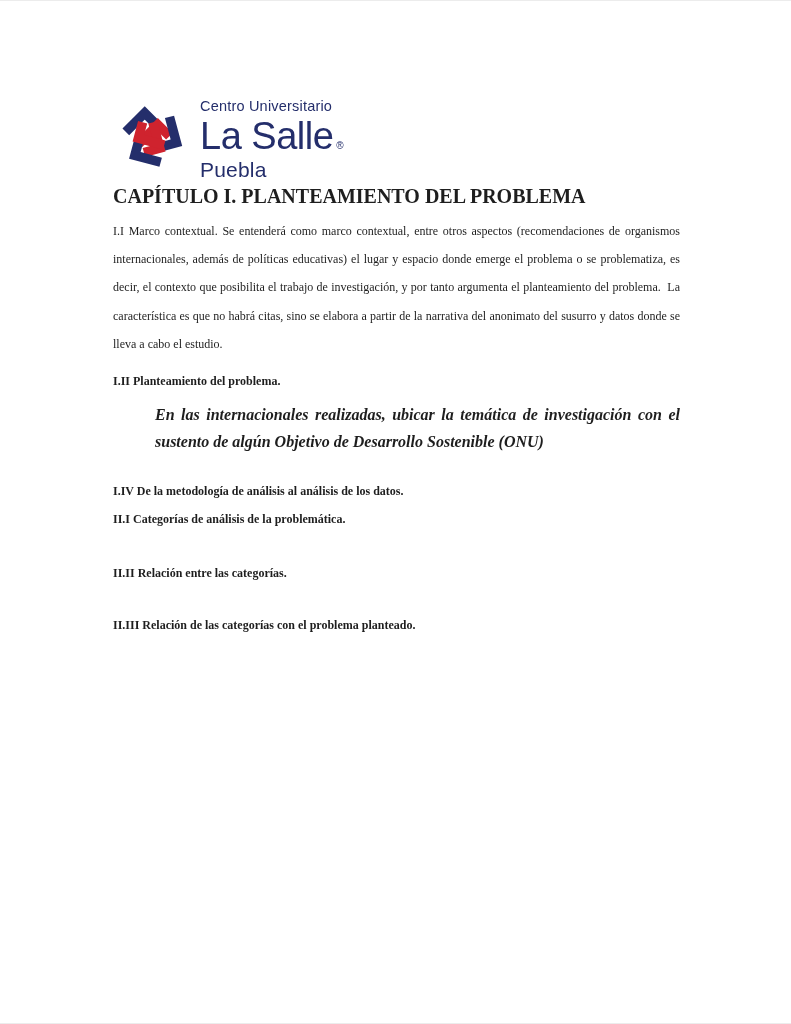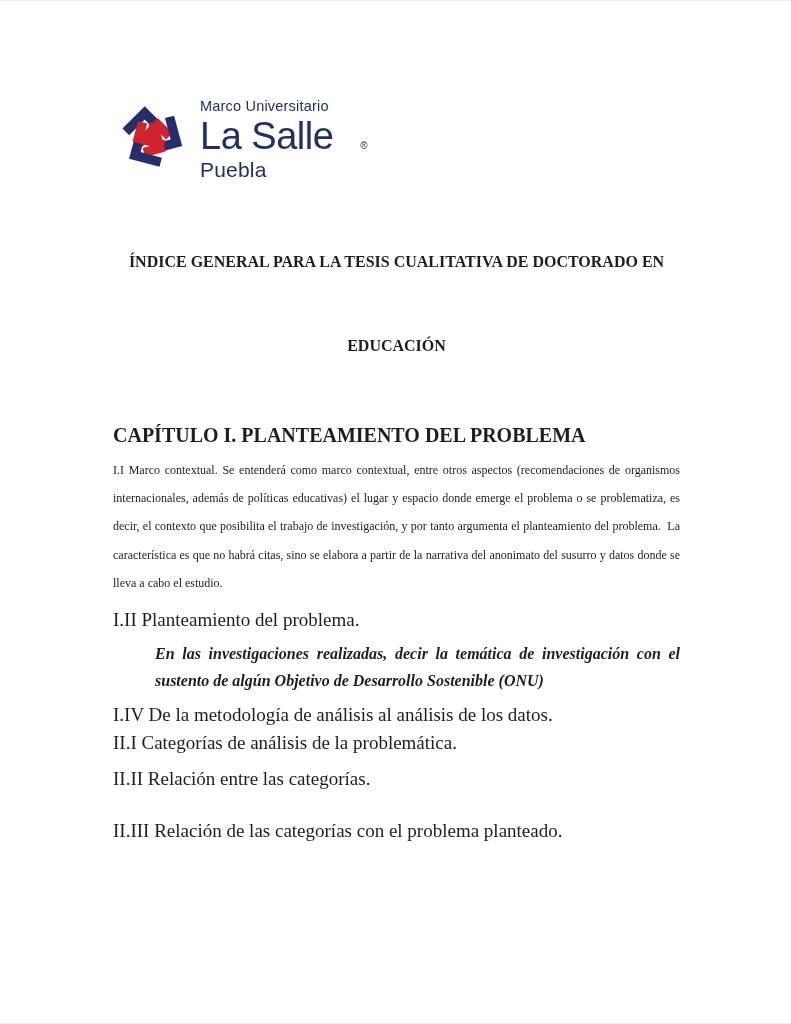--- a/index.html
+++ b/index.html
@@ -33,21 +33,21 @@
   .logo-mark .navy { stroke: #242e6b; fill: none; }
   .logo-mark .red  { stroke: #cf232e; fill: none; }
   .logo-text {
     display: flex;
     flex-direction: column;
     font-family: "Liberation Sans", "DejaVu Sans", sans-serif;
     color: #242e6b;
     line-height: 1;
   }
   .logo-institution { font-size: 14.5px; letter-spacing: 0.2px; margin-top: 2px; }
-  .logo-brand-row { display: flex; align-items: center; gap: 24px; }
+  .logo-brand-row { display: flex; align-items: center; }
   .logo-brand { font-size: 38px; letter-spacing: -0.5px; margin-top: 3px; }
   .logo-reg { font-size: 10px; margin-left: 3px; align-self: flex-end; margin-bottom: 4px; }
   .logo-campus { font-size: 21px; margin-top: 4px; letter-spacing: 0.2px; }
 
   
   .doc-title {
     margin-top: 15px;
     font-weight: bold;
     font-size: 16px;
     line-height: 28px;
@@ -64,26 +64,26 @@
   .h-cap2 { margin-top: 49px; }
 
   .para {
     font-size: 12px;
     line-height: 28.2px;
     text-align: justify;
     white-space: pre-wrap;
   }
   .p-marco { margin-top: 7px; }
 
-  .index-item { font-size: 19px; line-height: 28px; white-space: pre-wrap; }
+  .index-item { font-size: 12px; line-height: 28px; white-space: pre-wrap; font-weight: bold; }
   .i-12 { margin-top: 9px; }
   .i-13 { margin-top: 11px; }
-  .i-14 { margin-top: 7px; }
+  .i-14 { margin-top: 22px; }
   .i-21 { }
-  .i-22 { margin-top: 8px; }
+  .i-22 { margin-top: 26px; }
   .i-23 { margin-top: 24px; }
 
   .ods-note {
     margin-top: 6px;
     margin-left: 42px;
     font-size: 16px;
     font-weight: bold;
     font-style: italic;
     line-height: 27px;
     text-align: justify;
@@ -107,38 +107,34 @@
             <path class="navy" d="M14 48 L40 22 L56 38"></path>
             <path class="red" d="M32 64 L58 38 L74 54"></path>
           </g>
           <g transform="rotate(240 50 55)">
             <path class="navy" d="M14 48 L40 22 L56 38"></path>
             <path class="red" d="M32 64 L58 38 L74 54"></path>
           </g>
         </g>
       </svg>
       <div class="logo-text">
-        <span class="logo-institution">Marco Universitario</span>
+        <span class="logo-institution">Centro Universitario</span>
         <span class="logo-brand-row">
           <span class="logo-brand">La Salle</span>
           <span class="logo-reg">®</span>
         </span>
         <span class="logo-campus">Puebla</span>
       </div>
     </div>
 
-    <div class="doc-title">
-      <div>ÍNDICE GENERAL PARA LA TESIS CUALITATIVA DE DOCTORADO EN</div>
-      <div>EDUCACIÓN</div>
-    </div>
 
     <div class="chapter-heading h-cap1">CAPÍTULO I. PLANTEAMIENTO DEL PROBLEMA</div>
     <div class="para p-marco">I.I Marco contextual. Se entenderá como marco contextual, entre otros aspectos (recomendaciones de organismos internacionales, además de políticas educativas) el lugar y espacio donde emerge el problema o se problematiza, es decir, el contexto que posibilita el trabajo de investigación, y por tanto argumenta el planteamiento del problema.  La característica es que no habrá citas, sino se elabora a partir de la narrativa del anonimato del susurro y datos donde se lleva a cabo el estudio.</div>
     <div class="index-item i-12">I.II Planteamiento del problema.</div>
-    <div class="ods-note">En las investigaciones realizadas, decir la temática de investigación con el sustento de algún Objetivo de Desarrollo Sostenible (ONU)</div>
+    <div class="ods-note">En las internacionales realizadas, ubicar la temática de investigación con el sustento de algún Objetivo de Desarrollo Sostenible (ONU)</div>
     <div class="index-item i-14">I.IV De la metodología de análisis al análisis de los datos.</div>
 
     <div class="index-item i-21">II.I Categorías de análisis de la problemática.</div>
     <div class="index-item i-22">II.II Relación entre las categorías.</div>
     <div class="index-item i-23">II.III Relación de las categorías con el problema planteado.</div>
 
   </div>
 </div>
 
 </body></html>

